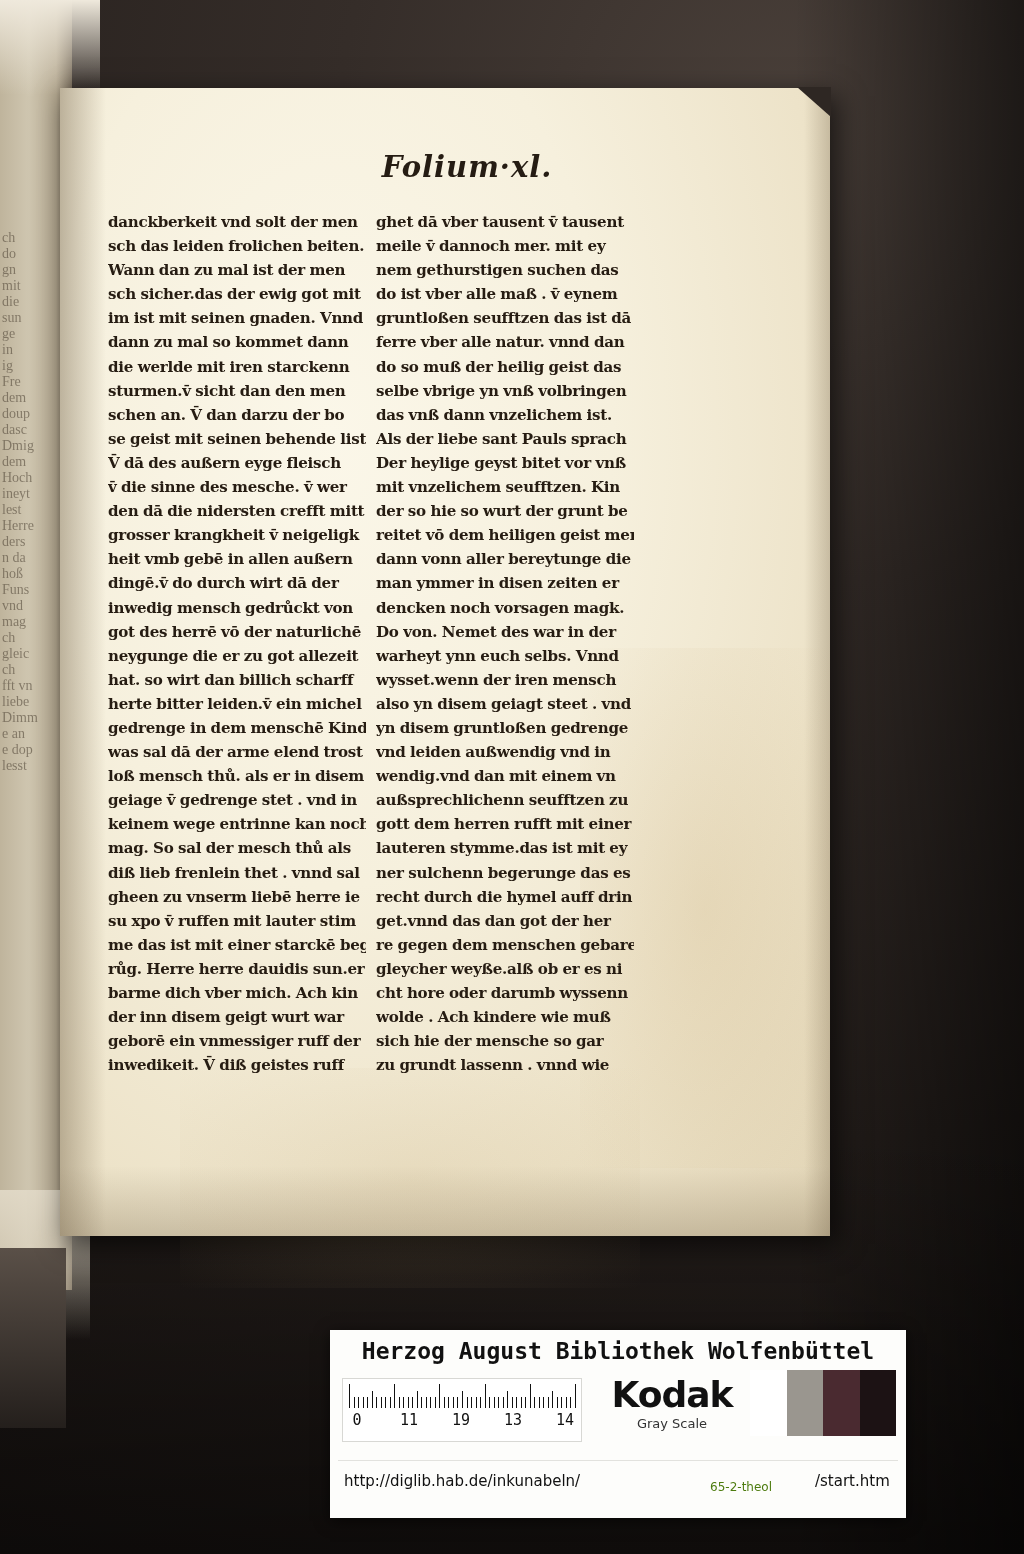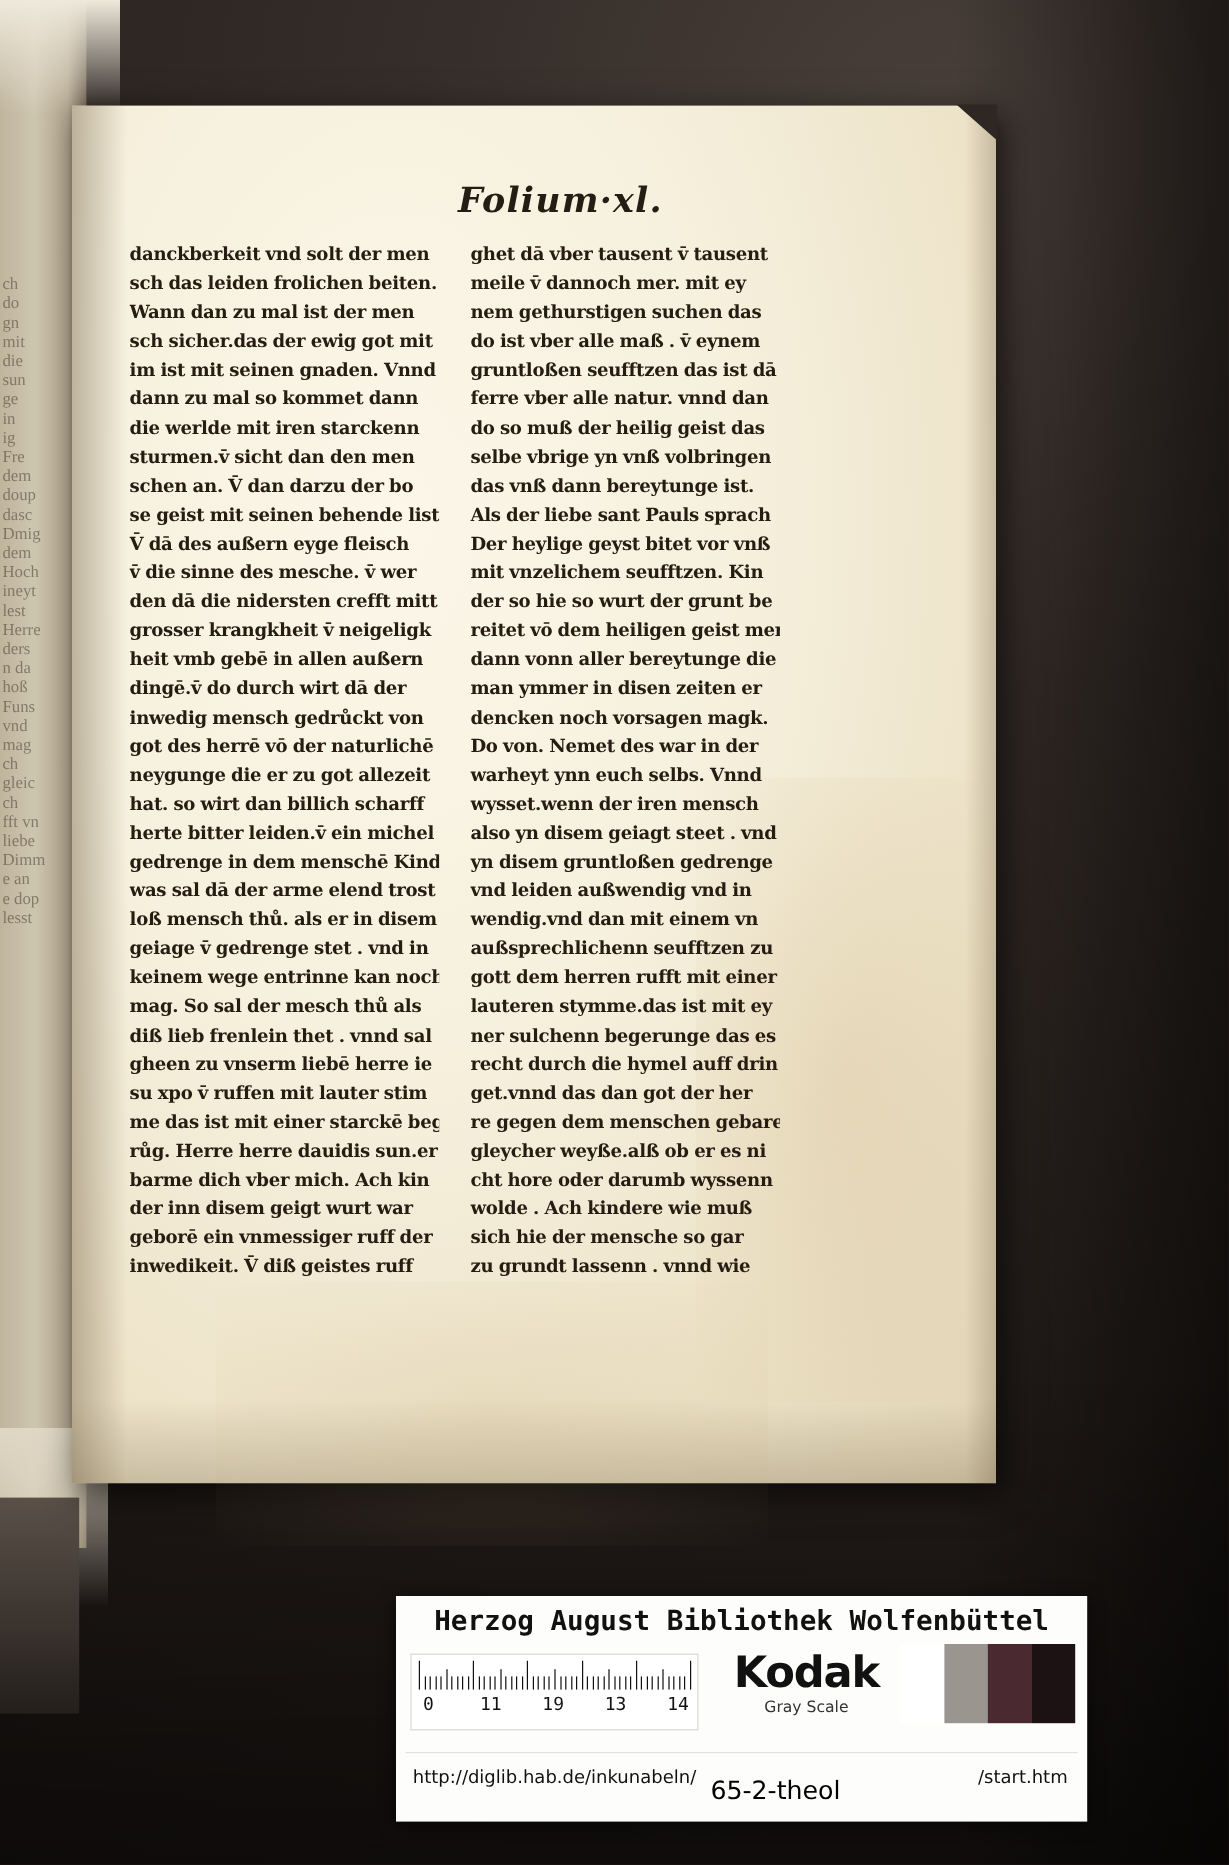--- a/index.html
+++ b/index.html
@@ -126,24 +126,24 @@
     font-family: "DejaVu Serif", serif;
     font-weight: bold;
     font-size: 29px;
     letter-spacing: 1px;
     font-style: italic;
     margin-left: 22px;
   }
 
   .columns {
     position: absolute;
-    left: 48px; top: 112px;
+    left: 48px; top: 122px;
     width: 620px;
     display: flex;
-    gap: 26px;
+    gap: 10px;
     align-items: flex-end;
   }
   .col {
     width: 258px;
     color: #261c12;
     font-family: "DejaVu Serif", serif;
     font-size: 15.1px;
     line-height: 24.1px;
     font-weight: bold;
     letter-spacing: -0.25px;
@@ -247,24 +247,24 @@
     position: absolute;
     left: 14px; top: 142px;
     font-family: "DejaVu Sans", sans-serif;
     font-size: 15px;
     color: #111;
   }
   .shelfmark {
     position: absolute;
     left: 262px; top: 150px;
     width: 180px;
-    text-align: left;
+    text-align: right;
     font-family: "DejaVu Sans", sans-serif;
-    font-size: 21px;
-    color: #000000;
+    font-size: 12px;
+    color: #4d7c0f;
   }
   .url-right {
     position: absolute;
     left: 485px; top: 142px;
     font-family: "DejaVu Sans", sans-serif;
     font-size: 15px;
     color: #111;
   }
   .card-divider {
     position: absolute;
@@ -375,21 +375,21 @@
         </div>
       <div class="col" id="col-right">
           <div class="col-line">ghet dā vber tausent v̄ tausent</div>
           <div class="col-line">meile v̄ dannoch mer. mit ey­</div>
           <div class="col-line">nem gethurstigen suchen das</div>
           <div class="col-line">do ist vber alle maß . v̄ eynem</div>
           <div class="col-line">gruntloßen seufftzen das ist dā</div>
           <div class="col-line">ferre vber alle natur. vnnd dan</div>
           <div class="col-line">do so muß der heilig geist das</div>
           <div class="col-line">selbe vbrige yn vnß volbringen</div>
-          <div class="col-line">das vnß dann bereytunge ist.</div>
+          <div class="col-line">das vnß dann vnzelichem ist.</div>
           <div class="col-line">Als der liebe sant Pauls sprach</div>
           <div class="col-line">Der heylige geyst bitet vor vnß</div>
           <div class="col-line">mit vnzelichem seufftzen. Kin­</div>
           <div class="col-line">der so hie so wurt der grunt be</div>
           <div class="col-line">reitet vō dem heiligen geist mer</div>
           <div class="col-line">dann vonn aller bereytunge die</div>
           <div class="col-line">man ymmer in disen zeiten er­</div>
           <div class="col-line">dencken noch vorsagen magk.</div>
           <div class="col-line">Do von. Nemet des war in der</div>
           <div class="col-line">warheyt ynn euch selbs. Vnnd</div>

